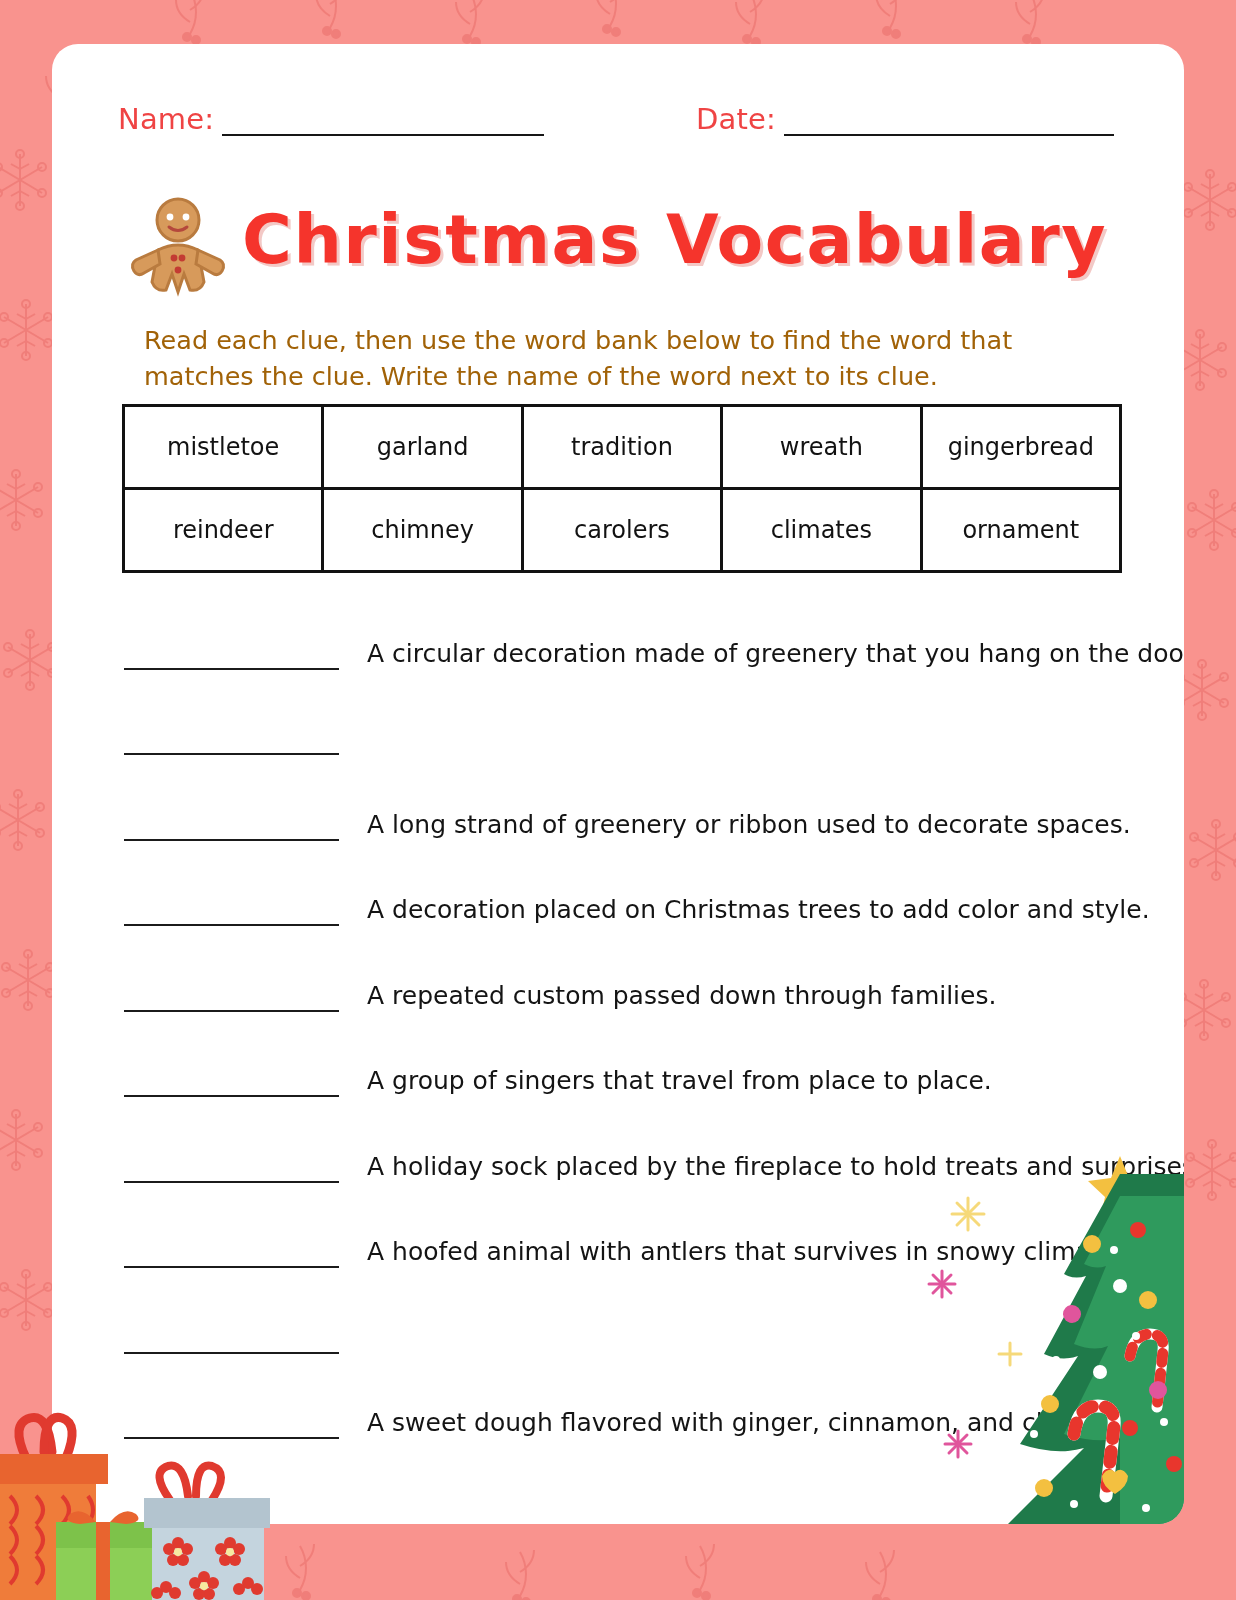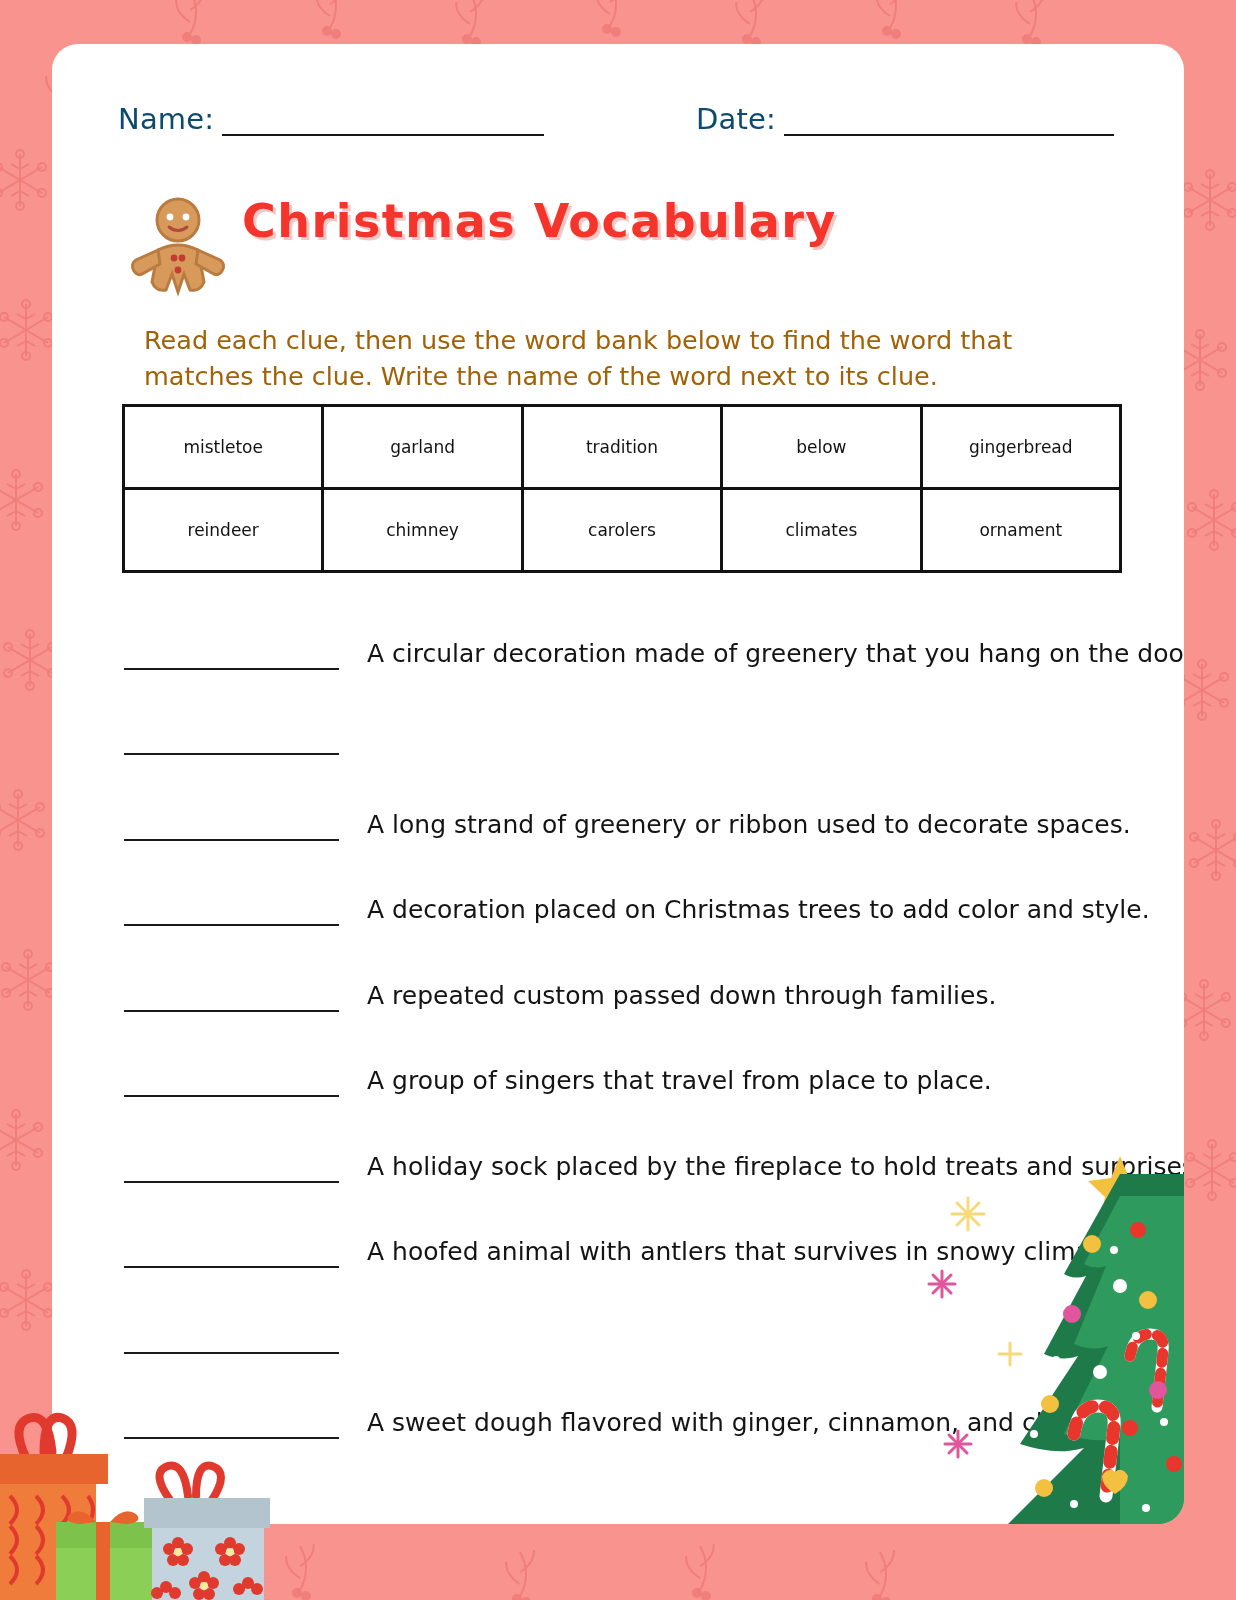--- a/index.html
+++ b/index.html
@@ -39,21 +39,21 @@
   
   .namedate {
     position: absolute;
     top: 58px;
     left: 66px;
     right: 46px;
     height: 46px;
   }
   .nd-label {
     font-size: 29px;
-    color: #0c4a6e;
+    color: #ef4444;
     font-family: "DejaVu Sans", sans-serif;
     letter-spacing: .2px;
   }
   .nd-group {
     position: absolute;
     display: flex;
     align-items: flex-end;
     gap: 8px;
   }
   .nd-name { left: 0; }
@@ -76,24 +76,24 @@
   .gingerbread {
     position: absolute;
     left: 40px;
     top: 10px;
     width: 112px;
     height: 110px;
   }
   .title-text {
     position: absolute;
     left: 160px;
-    top: 10px;
+    top: 16px;
     font-family: "DejaVu Sans", sans-serif;
     font-weight: bold;
-    font-size: 46px;
+    font-size: 68px;
     letter-spacing: 1.5px;
     color: #f5342c;
     text-shadow: 3px 3px 0 #f3c9c6;
     white-space: nowrap;
   }
 
   
   .instructions {
     position: absolute;
     top: 252px;
@@ -110,21 +110,21 @@
     top: 360px;
     left: 70px;
     width: 1000px;
     border-collapse: collapse;
   }
   .wordbank td {
     border: 3px solid #121212;
     height: 78px;
     text-align: center;
     vertical-align: middle;
-    font-size: 17px;
+    font-size: 24px;
     color: #121212;
     width: 20%;
   }
 
   
   .clues {
     position: absolute;
     top: 540px;
     left: 72px;
     right: 20px;
@@ -269,21 +269,21 @@
   </div>
 
   <p class="instructions">Read each clue, then use the word bank below to find the word that matches the clue. Write the name of the word next to its clue.</p>
 
   <table class="wordbank">
     <tbody>
         <tr>
       <td>mistletoe</td>
       <td>garland</td>
       <td>tradition</td>
-      <td>below</td>
+      <td>wreath</td>
       <td>gingerbread</td>
     </tr>
     <tr>
       <td>reindeer</td>
       <td>chimney</td>
       <td>carolers</td>
       <td>climates</td>
       <td>ornament</td>
     </tr>
   </tbody>

